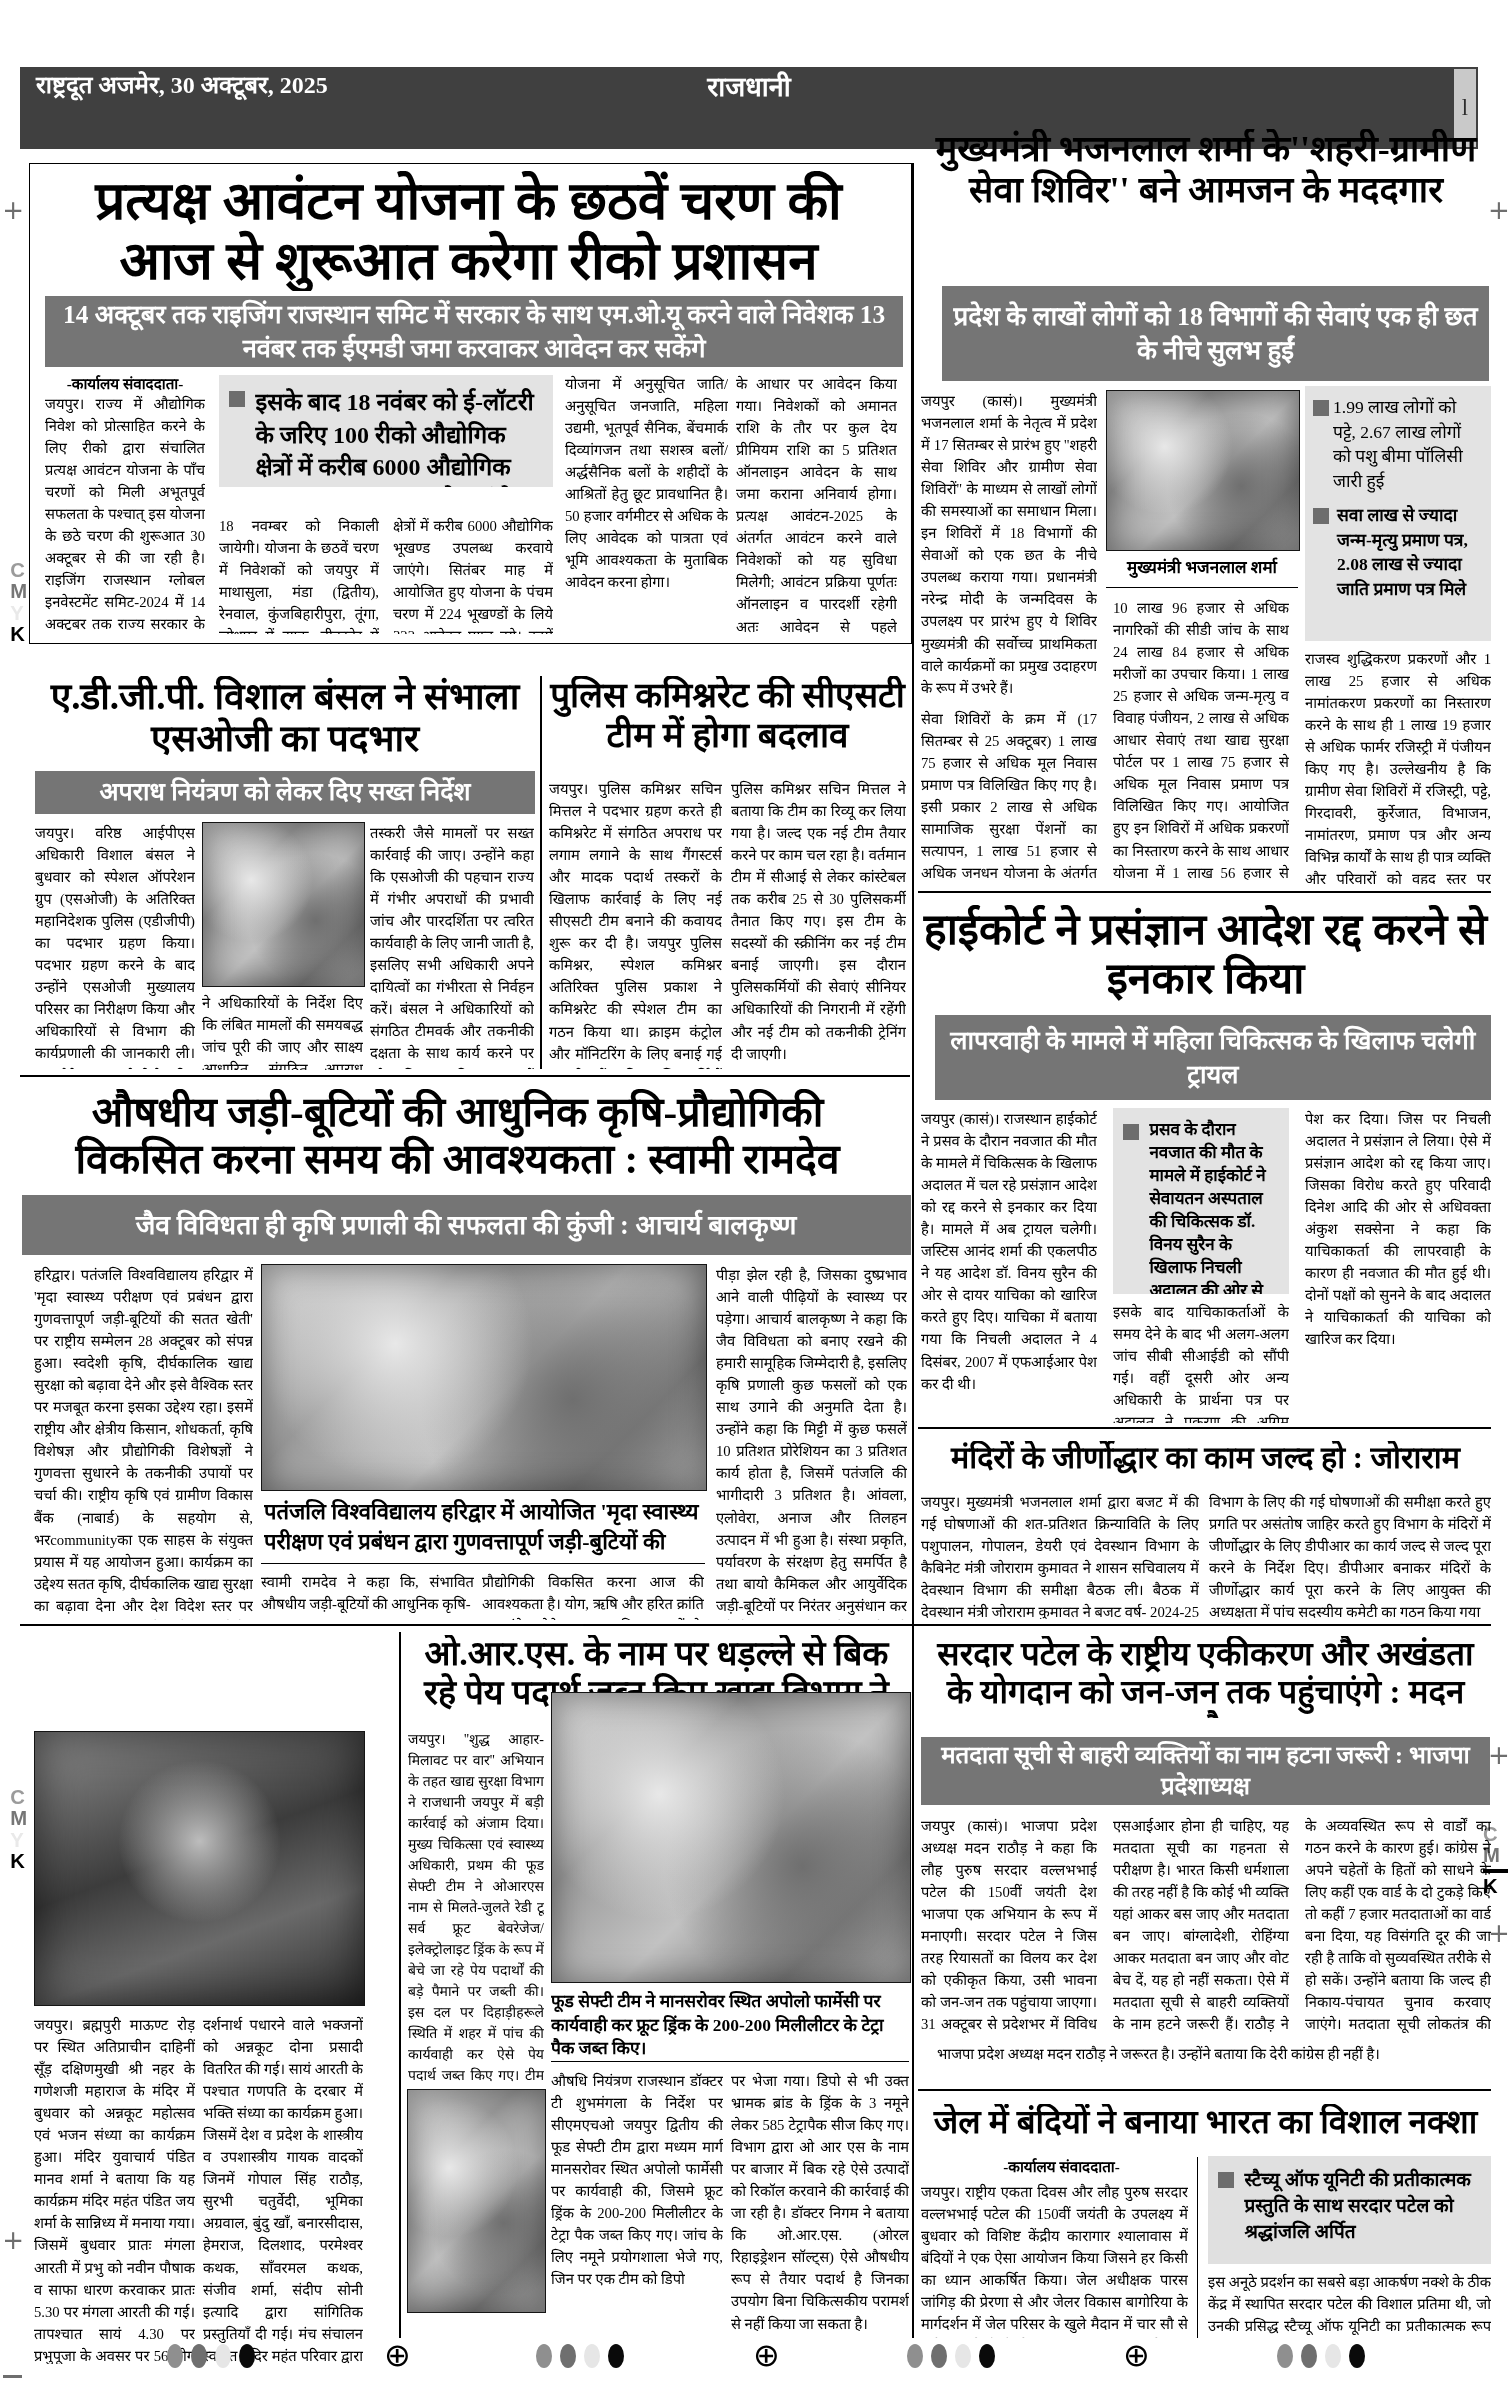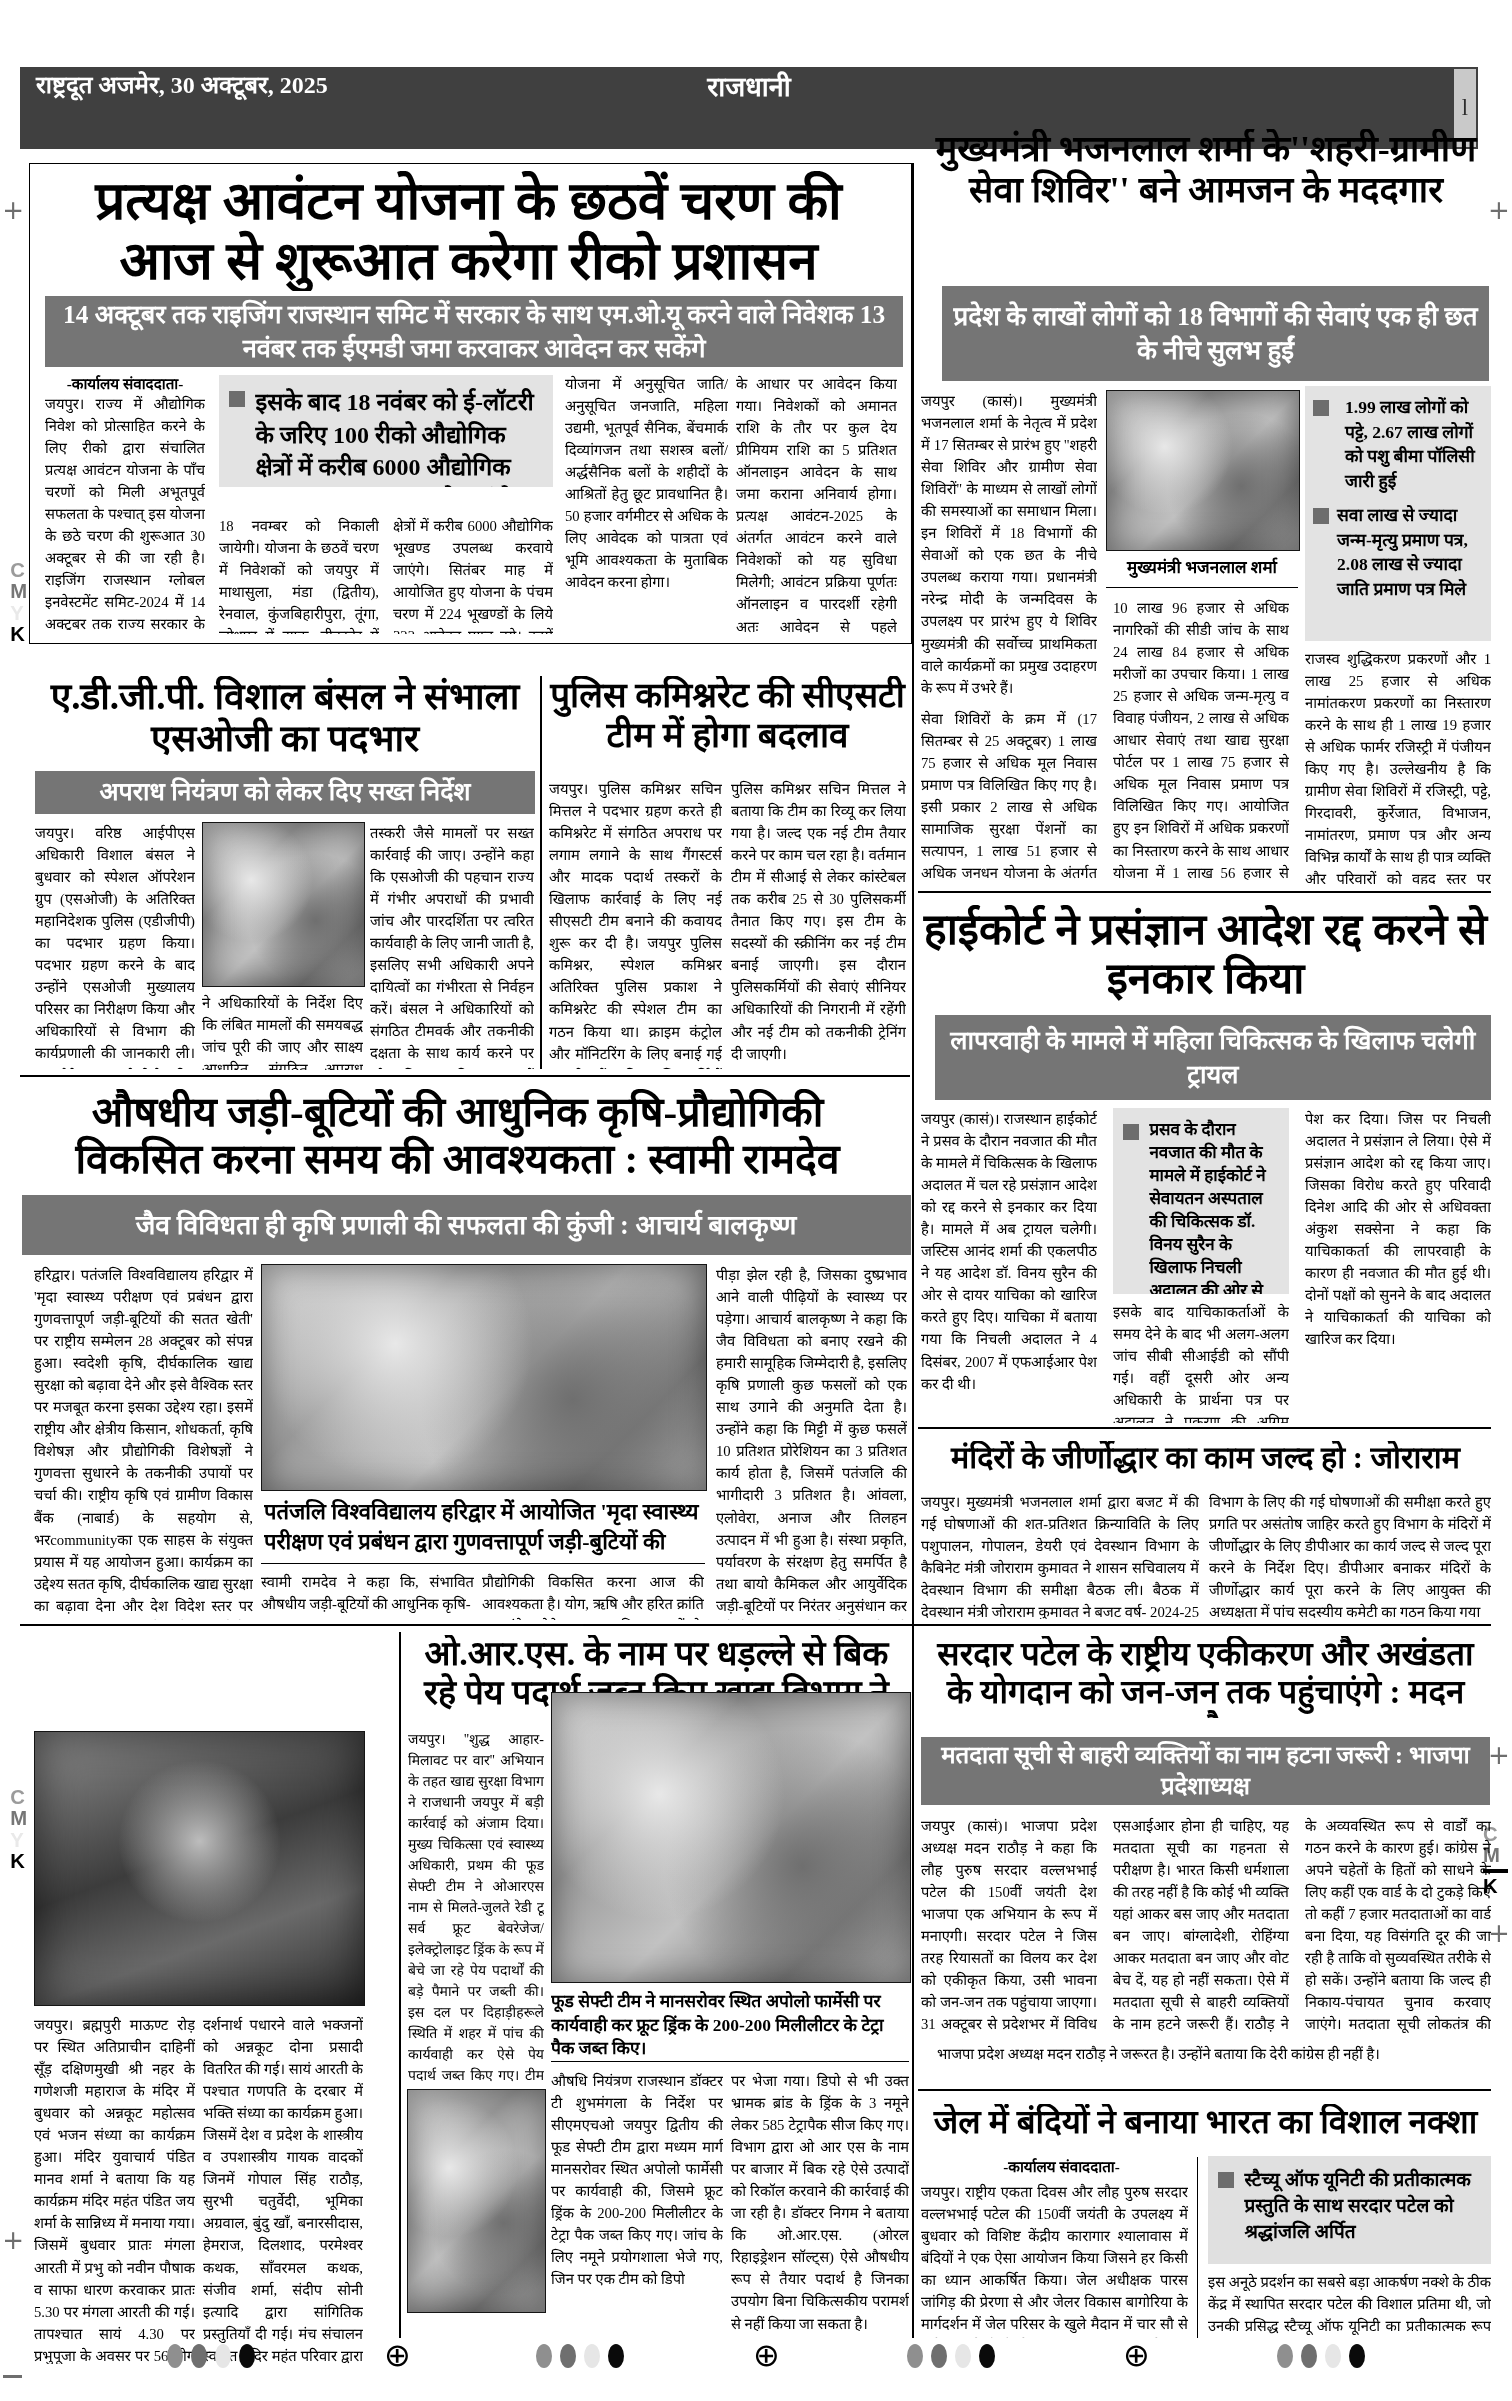--- a/index.html
+++ b/index.html
@@ -90,21 +90,21 @@
   <div class="abs body-col" style="left:565px;top:373px;width:163px;height:261px;">योजना में अनुसूचित जाति/अनुसूचित जनजाति, महिला उद्यमी, भूतपूर्व सैनिक, बेंचमार्क दिव्यांगजन तथा सशस्त्र बलों/अर्द्धसैनिक बलों के शहीदों के आश्रितों हेतु छूट प्रावधानित है। 50 हजार वर्गमीटर से अधिक के लिए आवेदक को पात्रता एवं भूमि आवश्यकता के मुताबिक आवेदन करना होगा।</div>
   <div class="abs body-col" style="left:736px;top:373px;width:161px;height:261px;">के आधार पर आवेदन किया गया। निवेशकों को अमानत राशि के तौर पर कुल देय प्रीमियम राशि का 5 प्रतिशत ऑनलाइन आवेदन के साथ जमा कराना अनिवार्य होगा। प्रत्यक्ष आवंटन-2025 के अंतर्गत आवंटन करने वाले निवेशकों को यह सुविधा मिलेगी; आवंटन प्रक्रिया पूर्णतः ऑनलाइन व पारदर्शी रहेगी अतः आवेदन से पहले विवरणिका के प्रत्येक बिंदु का विशेष ध्यान रखा जाना अपेक्षित है।</div>
 
   <div class="abs headline" style="left:921px;top:129px;width:570px;height:151px;font-size:36px;">मुख्यमंत्री भजनलाल शर्मा के''शहरी-ग्रामीण सेवा शिविर'' बने आमजन के मददगार</div>
   <div class="abs band" style="left:942px;top:286px;width:531px;height:95px;font-size:26px;padding:0 8px;">प्रदेश के लाखों लोगों को 18 विभागों की सेवाएं एक ही छत के नीचे सुलभ हुईं</div>
   <div class="abs body-col" style="left:921px;top:390px;width:176px;height:312px;">जयपुर (कासं)। मुख्यमंत्री भजनलाल शर्मा के नेतृत्व में प्रदेश में 17 सितम्बर से प्रारंभ हुए ''शहरी सेवा शिविर और ग्रामीण सेवा शिविरों'' के माध्यम से लाखों लोगों की समस्याओं का समाधान मिला। इन शिविरों में 18 विभागों की सेवाओं को एक छत के नीचे उपलब्ध कराया गया। प्रधानमंत्री नरेन्द्र मोदी के जन्मदिवस के उपलक्ष्य पर प्रारंभ हुए ये शिविर मुख्यमंत्री की सर्वोच्च प्राथमिकता वाले कार्यक्रमों का प्रमुख उदाहरण के रूप में उभरे हैं।</div>
   <div class="abs photo" style="left:1106px;top:390px;width:192px;height:159px;"></div>
   <div class="abs caption" style="left:1106px;top:557px;width:192px;font-size:17px;text-align:center;">मुख्यमंत्री भजनलाल शर्मा</div>
   <div class="abs" style="left:1106px;top:587px;width:192px;height:1.1px;background:#000;"></div>
   <div class="abs" style="left:1305px;top:386px;width:186px;height:255px;background:#e3e3e3;padding:9px 8px;box-sizing:border-box;overflow:hidden;">
-    <div style="display:flex;gap:16px;font-weight:bold;font-size:17.5px;line-height:1.4;">
+    <div style="display:flex;gap:4px;font-weight:normal;font-size:17.5px;line-height:1.4;">
       <span class="bullet-sq"></span>
       <span>1.99 लाख लोगों को पट्टे, 2.67 लाख लोगों को पशु बीमा पॉलिसी जारी हुई</span>
     </div>
     <div style="display:flex;gap:8px;font-weight:bold;font-size:17.5px;line-height:1.4;margin-top:10px;">
       <span class="bullet-sq"></span>
       <span>सवा लाख से ज्यादा जन्म-मृत्यु प्रमाण पत्र, 2.08 लाख से ज्यादा जाति प्रमाण पत्र मिले</span>
     </div>
   </div>
   <div class="abs body-col" style="left:921px;top:708px;width:176px;height:176px;">सेवा शिविरों के क्रम में (17 सितम्बर से 25 अक्टूबर) 1 लाख 75 हजार से अधिक मूल निवास प्रमाण पत्र विलिखित किए गए है। इसी प्रकार 2 लाख से अधिक सामाजिक सुरक्षा पेंशनों का सत्यापन, 1 लाख 51 हजार से अधिक जनधन योजना के अंतर्गत बैंक खातों का खोलना तथा 1 लाख 42 हजार से अधिक नई स्ट्रीट लाइट्स का कार्य हुआ। 17 लाख से अधिक किशोरियों एवं गर्भवती महिलाओं की एनीमिया तथा</div>
   <div class="abs body-col" style="left:1113px;top:597px;width:176px;height:287px;">10 लाख 96 हजार से अधिक नागरिकों की सीडी जांच के साथ 24 लाख 84 हजार से अधिक मरीजों का उपचार किया। 1 लाख 25 हजार से अधिक जन्म-मृत्यु व विवाह पंजीयन, 2 लाख से अधिक आधार सेवाएं तथा खाद्य सुरक्षा पोर्टल पर 1 लाख 75 हजार से अधिक मूल निवास प्रमाण पत्र विलिखित किए गए। आयोजित हुए इन शिविरों में अधिक प्रकरणों का निस्तारण करने के साथ आधार योजना में 1 लाख 56 हजार से अधिक भू-</div>

